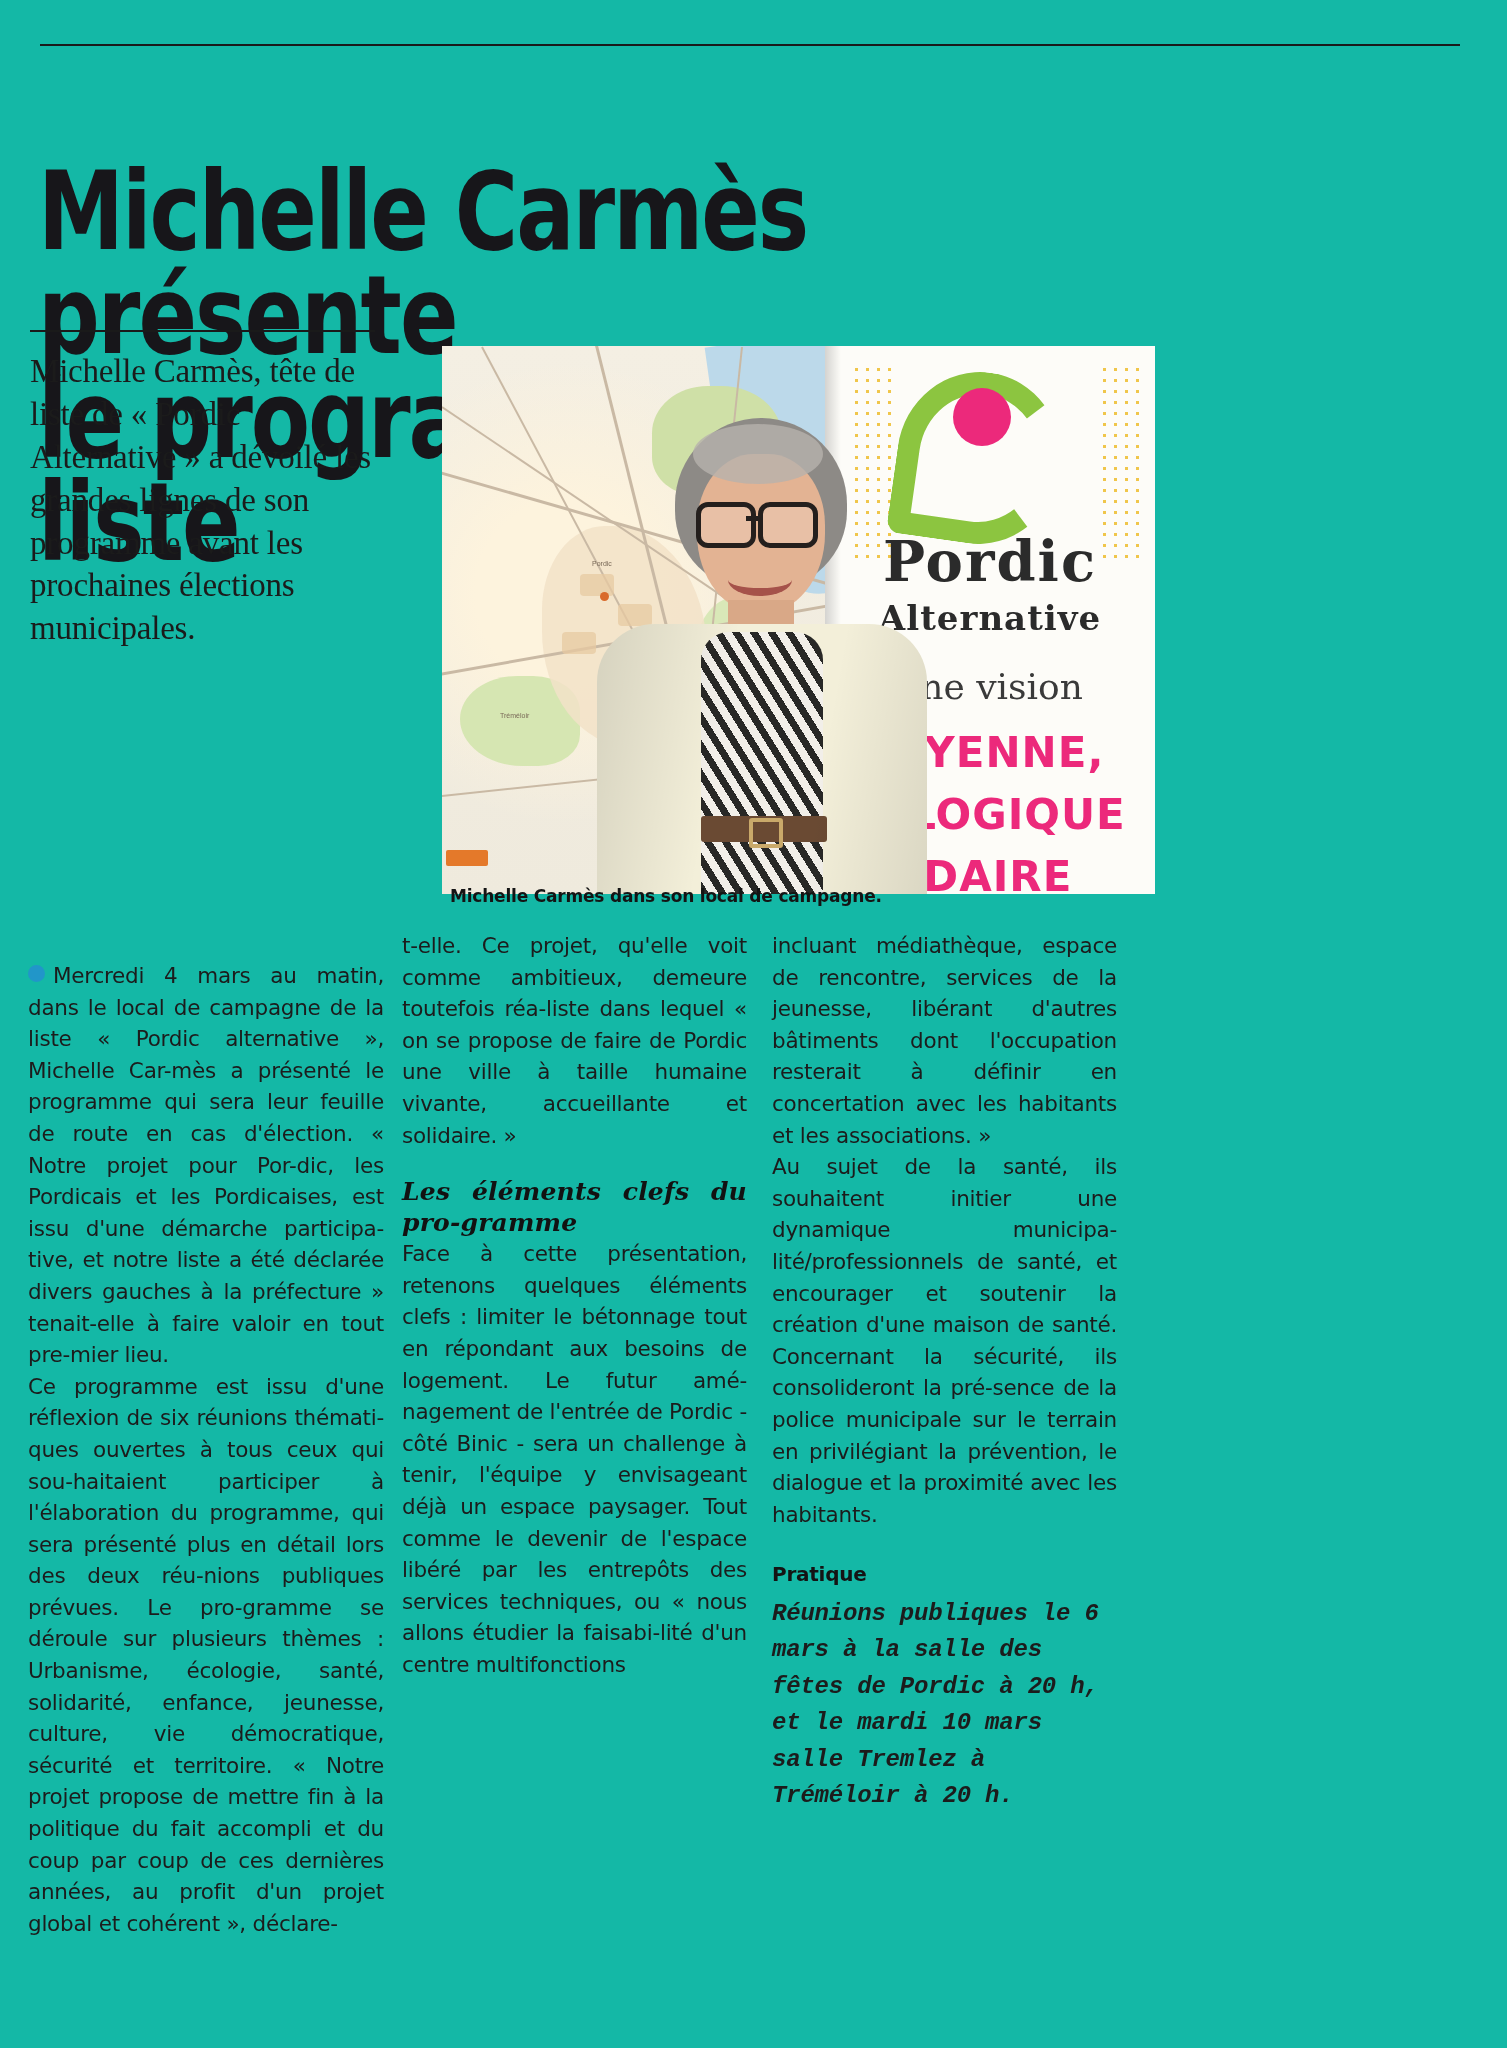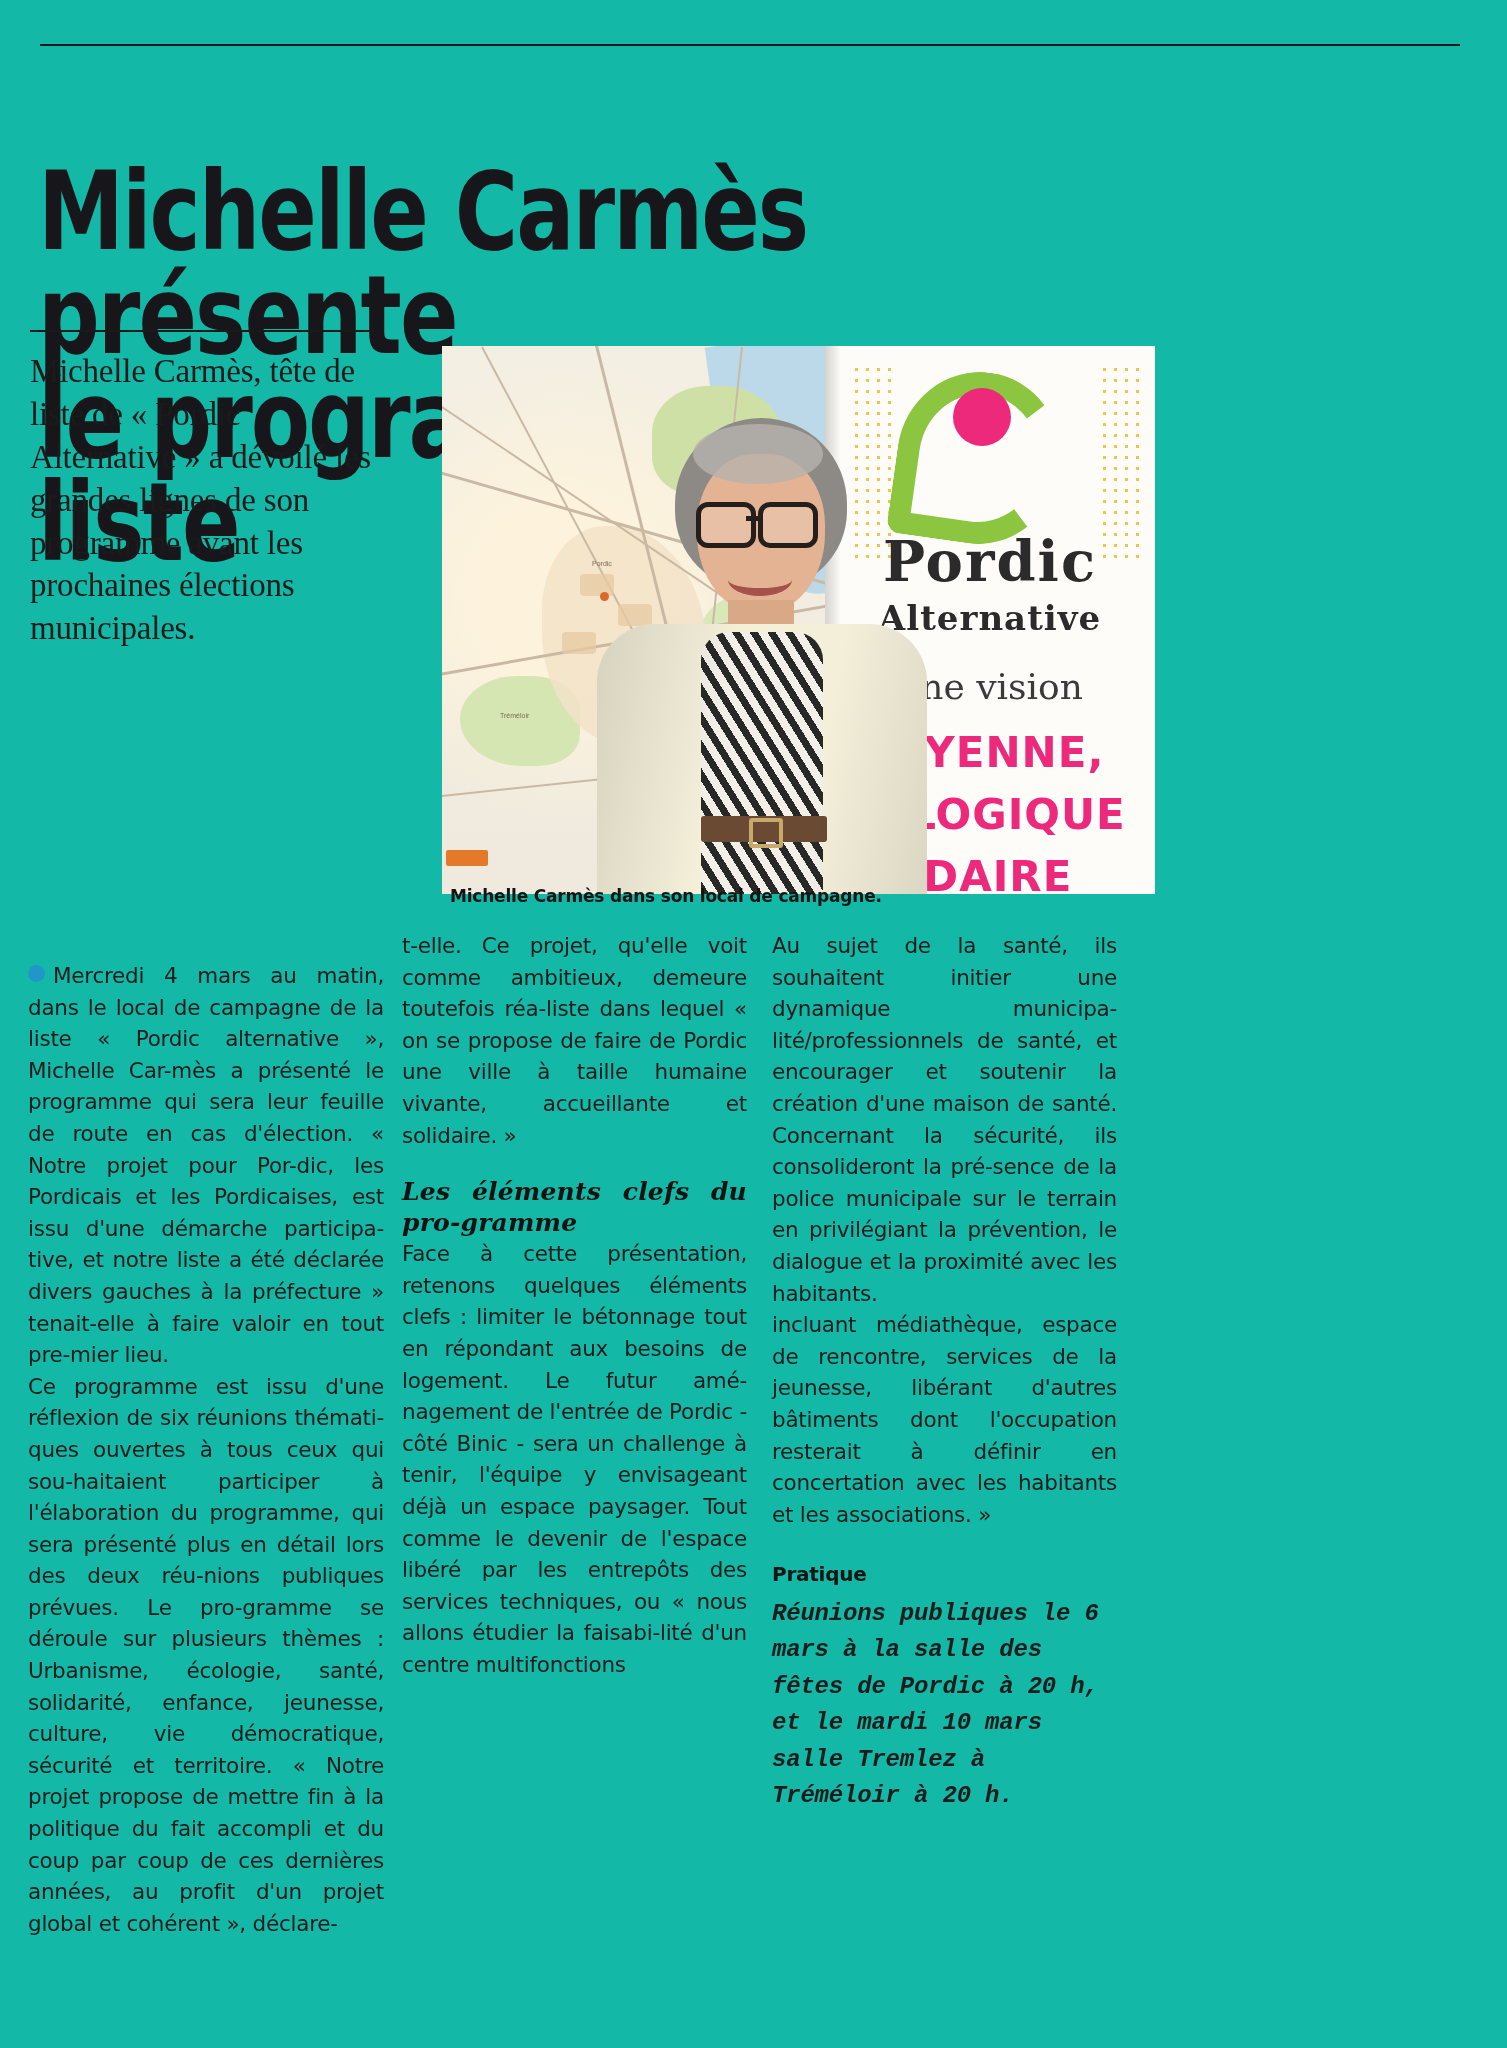--- a/index.html
+++ b/index.html
@@ -443,19 +443,19 @@
     <p>Ce programme est issu d'une réflexion de six réunions thémati-ques ouvertes à tous ceux qui sou-haitaient participer à l'élaboration du programme, qui sera présenté plus en détail lors des deux réu-nions publiques prévues. Le pro-gramme se déroule sur plusieurs thèmes : Urbanisme, écologie, santé, solidarité, enfance, jeunesse, culture, vie démocratique, sécurité et territoire. « Notre projet propose de mettre fin à la politique du fait accompli et du coup par coup de ces dernières années, au profit d'un projet global et cohérent », déclare-</p>
   </div>
 
   <div class="col col2">
     <p>t-elle. Ce projet, qu'elle voit comme ambitieux, demeure toutefois réa-liste dans lequel « on se propose de faire de Pordic une ville à taille humaine vivante, accueillante et solidaire. »</p>
     <h2 class="subhead">Les éléments clefs du pro-gramme</h2>
     <p>Face à cette présentation, retenons quelques éléments clefs : limiter le bétonnage tout en répondant aux besoins de logement. Le futur amé-nagement de l'entrée de Pordic - côté Binic - sera un challenge à tenir, l'équipe y envisageant déjà un espace paysager. Tout comme le devenir de l'espace libéré par les entrepôts des services techniques, ou « nous allons étudier la faisabi-lité d'un centre multifonctions</p>
   </div>
 
   <div class="col col3">
+    <p>incluant médiathèque, espace de rencontre, services de la jeunesse, libérant d'autres bâtiments dont l'occupation resterait à définir en concertation avec les habitants et les associations. »</p>
     <p>Au sujet de la santé, ils souhaitent initier une dynamique municipa-lité/professionnels de santé, et encourager et soutenir la création d'une maison de santé. Concernant la sécurité, ils consolideront la pré-sence de la police municipale sur le terrain en privilégiant la prévention, le dialogue et la proximité avec les habitants.</p>
-    <p>incluant médiathèque, espace de rencontre, services de la jeunesse, libérant d'autres bâtiments dont l'occupation resterait à définir en concertation avec les habitants et les associations. »</p>
     <div class="pratique-label">Pratique</div>
     <div class="pratique-text">Réunions publiques le 6 mars à la salle des fêtes de Pordic à 20 h, et le mardi 10 mars salle Tremlez à Tréméloir à 20 h.</div>
   </div>
 
 </div>
 
 </body></html>

